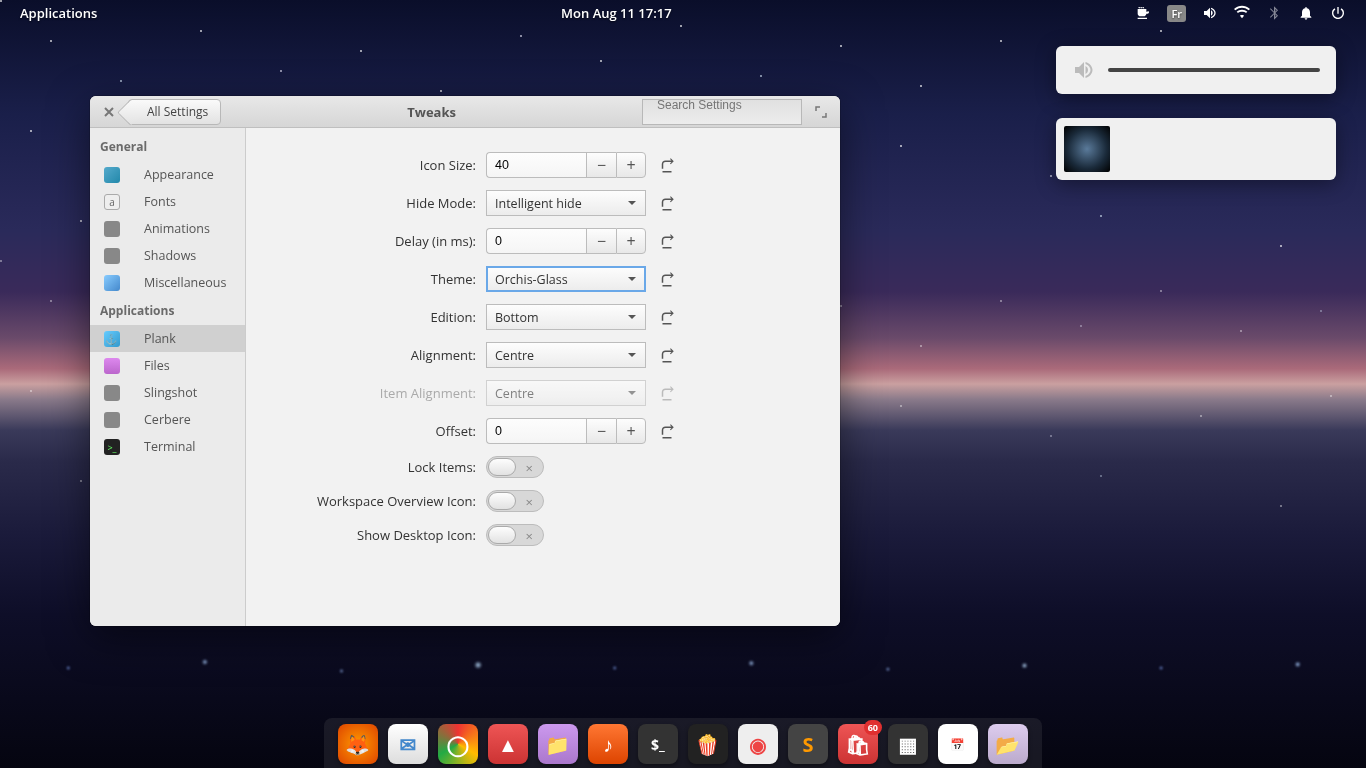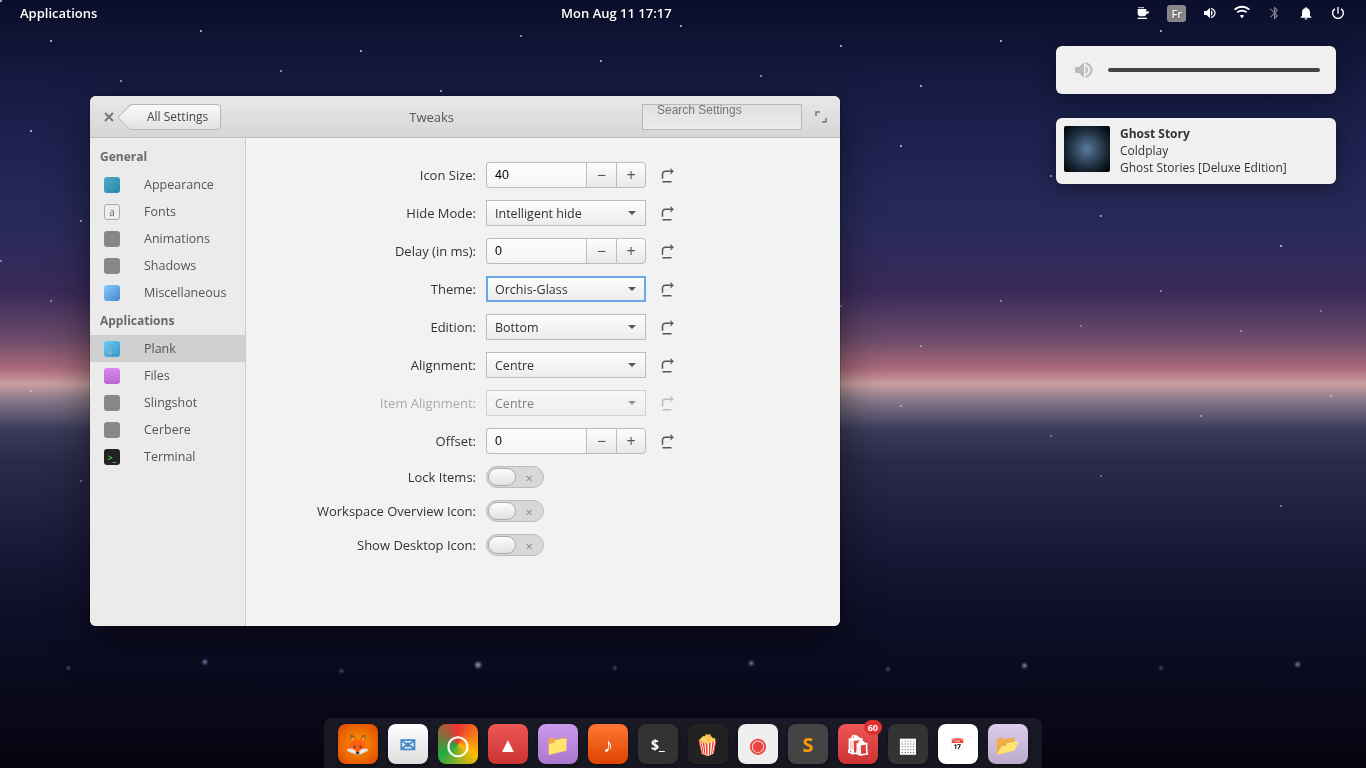--- a/index.html
+++ b/index.html
@@ -90,42 +90,42 @@
 
 
 .window {
   position: absolute; top: 96px; left: 90px;
   width: 750px; height: 530px;
   background: #f2f2f2; border-radius: 6px;
   box-shadow: 0 12px 40px rgba(0,0,0,.5), 0 0 0 1px rgba(0,0,0,.15);
   display: flex; flex-direction: column; overflow: hidden;
 }
 .titlebar {
-  height: 42px; background: linear-gradient(#e8e8e8,#d6d6d6);
+  height: 32px; background: linear-gradient(#e8e8e8,#d6d6d6);
   border-bottom: 1px solid #bfbfbf;
   display: flex; align-items: center; padding: 0 8px; gap: 8px;
 }
 .tb-btn {
   width: 22px; height: 22px; border-radius: 3px;
   display: flex; align-items: center; justify-content: center;
   cursor: pointer; color: #666;
 }
 .back-pill {
   height: 26px; background: linear-gradient(#fafafa,#e2e2e2);
   border: 1px solid #b8b8b8; border-radius: 4px;
   position: relative; padding: 0 12px 0 18px;
   display: flex; align-items: center; font-size: 12px; color: #444; cursor: pointer;
 }
 .back-pill::before {
   content: ""; position: absolute; left: -8px; top: 3px;
   width: 18px; height: 18px; background: linear-gradient(135deg,#fafafa,#e2e2e2);
   border-left: 1px solid #b8b8b8; border-bottom: 1px solid #b8b8b8;
   transform: rotate(45deg); border-radius: 2px;
 }
-.tb-title { flex: 1; text-align: center; font-weight: 400; color: #555; }
+.tb-title { flex: 1; text-align: center; font-weight: 700; color: #555; }
 .search {
   width: 160px; height: 26px;
   background: linear-gradient(#e0e0e0,#ececec);
   border: 1px solid #b8b8b8; border-radius: 0;
   display: flex; align-items: flex-end; padding: 12px 8px; gap: 6px;
   color: #888; font-size: 12px;
 }
 .search input { border: none; background: transparent; outline: none; flex: 1; font-size: 12px; color: #888; }
 .search svg { width: 14px; height: 14px; fill: #888; }
 
@@ -245,25 +245,20 @@
 
 <div class="volume-osd">
   <svg class="spk" viewBox="0 0 24 24">
       <path d="M3 9v6h4l5 5V4L7 9H3zm13 3c0-1.8-1-3.3-2.5-4v8c1.5-.7 2.5-2.2 2.5-4zm-2.5-8v2c3 .9 5 3.7 5 6s-2 5.1-5 6v2c4-.9 7-4.5 7-8s-3-7.1-7-8z"></path>
     </svg>
   <div class="bar"></div>
 </div>
 
 <div class="nowplaying">
   <div class="art"></div>
-  <div class="meta">
-    <div class="title">Ghost Story</div>
-    <div>Coldplay</div>
-    <div>Ghost Stories [Deluxe Edition]</div>
-  </div>
 </div>
 
 <div class="window">
   <div class="titlebar">
     <div class="tb-btn">
       <svg width="12" height="12" viewBox="0 0 12 12">
           <path stroke="#777" stroke-width="2" fill="none" d="M2 2l8 8M10 2l-8 8"></path>
         </svg>
     </div>
     <div class="back-pill">

